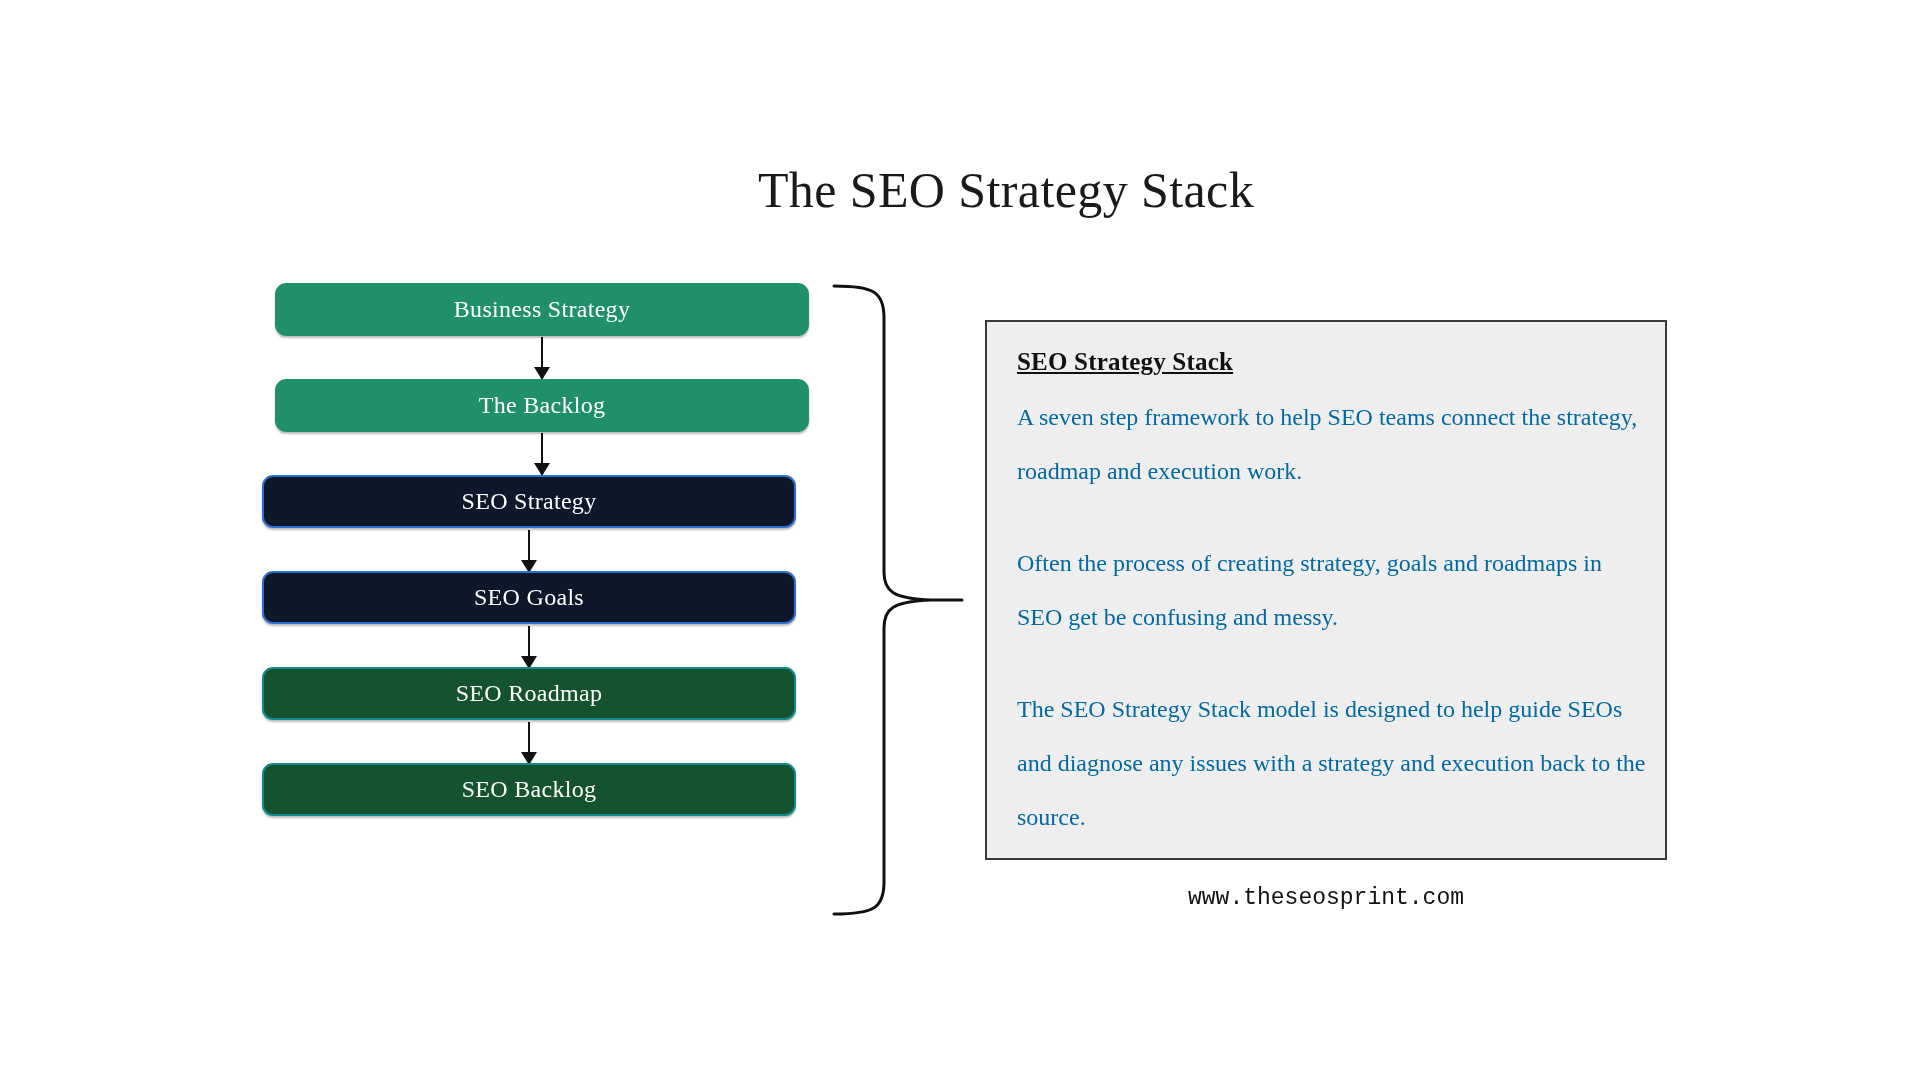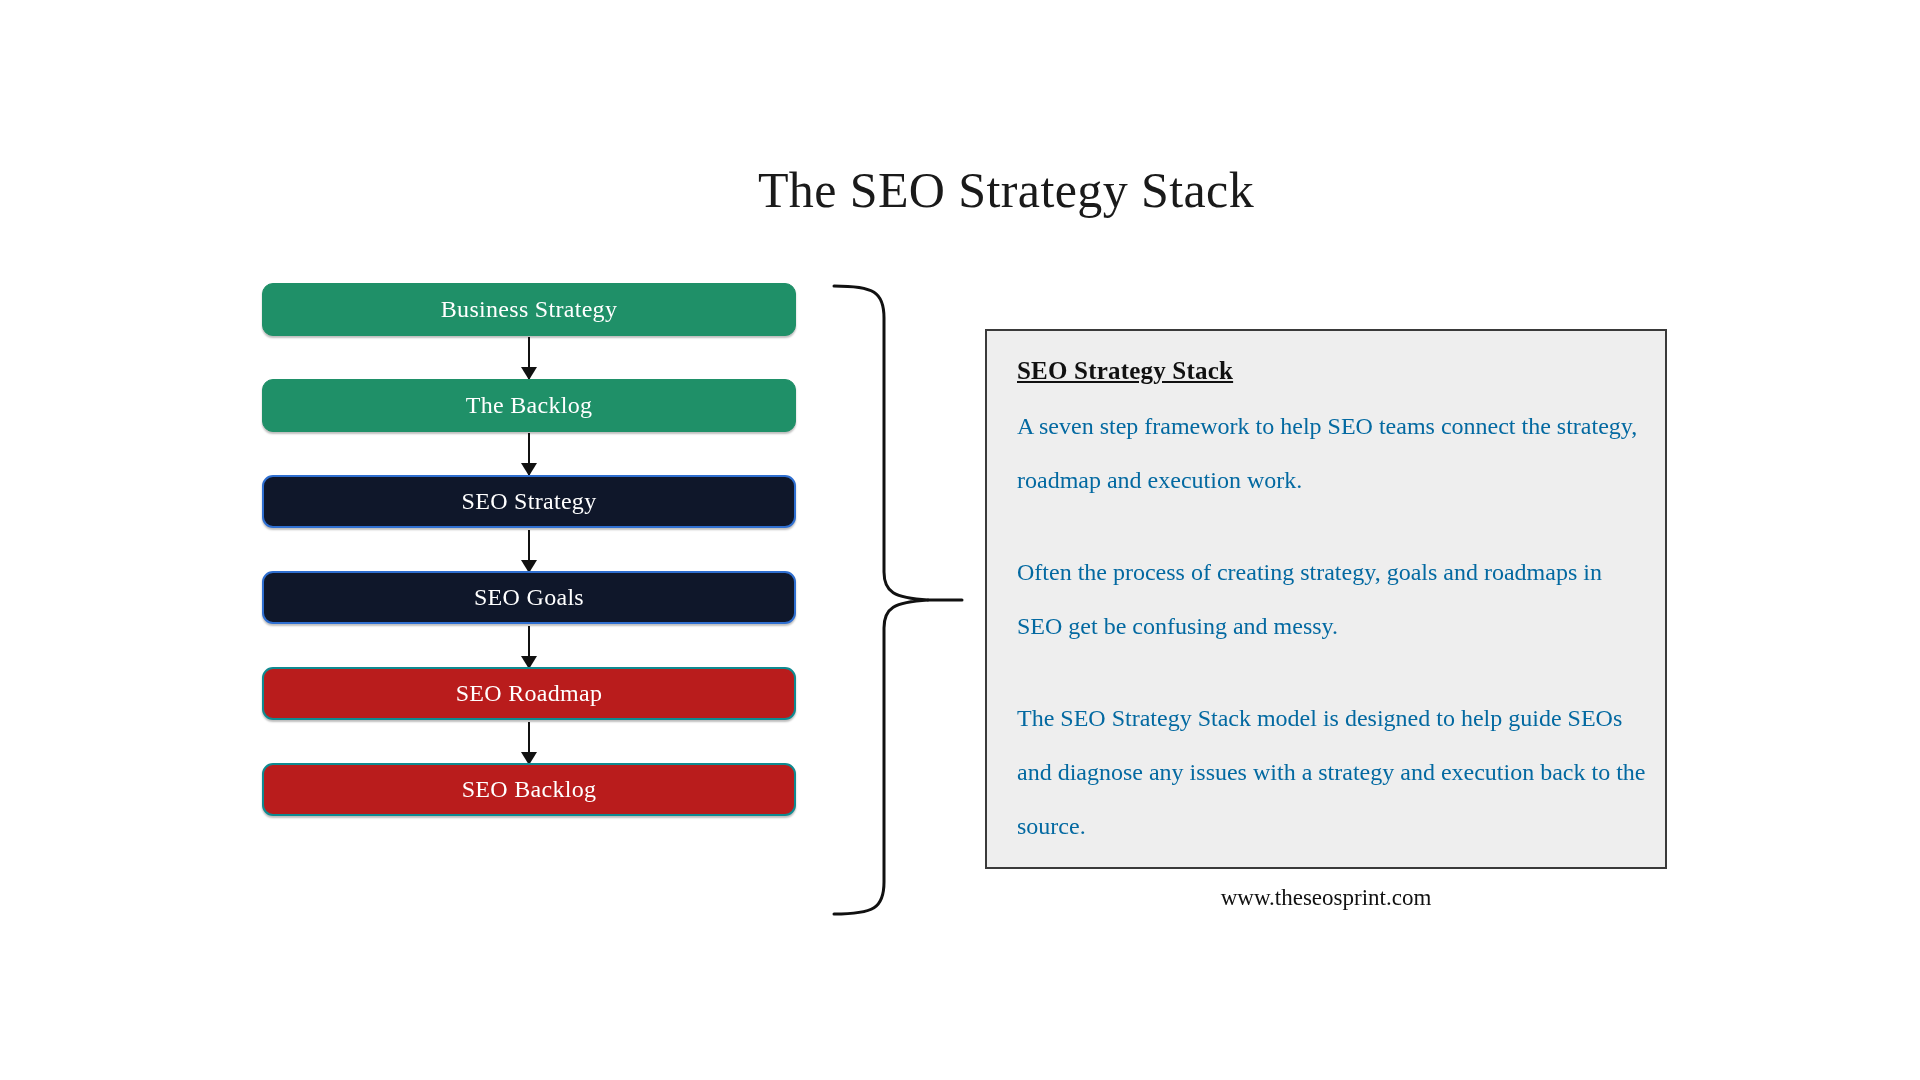--- a/index.html
+++ b/index.html
@@ -59,27 +59,28 @@
     font-size: 24px;
     letter-spacing: 0.3px;
     margin-bottom: 43px;
     box-shadow: 0 2px 2px rgba(0,0,0,0.26);
   }
   .flow-node:last-child { margin-bottom: 0; }
 
   .flow-node.green {
     background: #1f9068;
     border: 1px solid #1f9068;
+    margin-left: 13px;
   }
   .flow-node.blue {
     background: #0f172a;
     border: 2px solid #2f6fd0;
   }
   .flow-node.teal {
-    background: #b91c1c;
+    background: #14532d;
     border: 2px solid #0f8a90;
     text-align: right;
   }
 
   .node-label {
     pointer-events: none;
   }
 
   
   .flow-arrow {
@@ -110,21 +111,21 @@
     left: 828px;
     top: 280px;
     width: 140px;
     height: 640px;
   }
 
   
   #info-panel {
     position: absolute;
     left: 985px;
-    top: 329px;
+    top: 320px;
     width: 682px;
     height: 540px;
     background: #eeeeee;
     border: 2px solid #3a3a3a;
     box-sizing: border-box;
     padding: 26px 18px 0 30px;
   }
 
   #panel-heading {
     font-size: 25px;
@@ -147,20 +148,21 @@
 
   
   #footer-url {
     position: absolute;
     left: 985px;
     top: 885px;
     width: 682px;
     text-align: center;
     font-size: 23px;
     color: #111111;
+    font-family: Liberation Mono, monospace;
   }
 </style>
 </head>
 <body>
 
 <div id="canvas">
 
   <div id="page-title">The SEO Strategy Stack</div>
 
   <div id="flow-stack">

